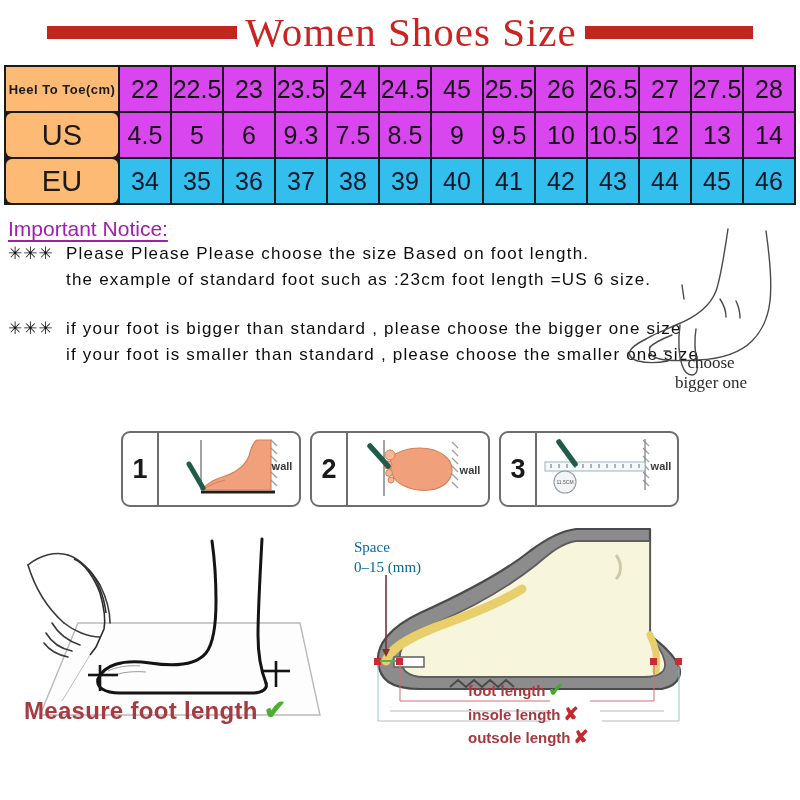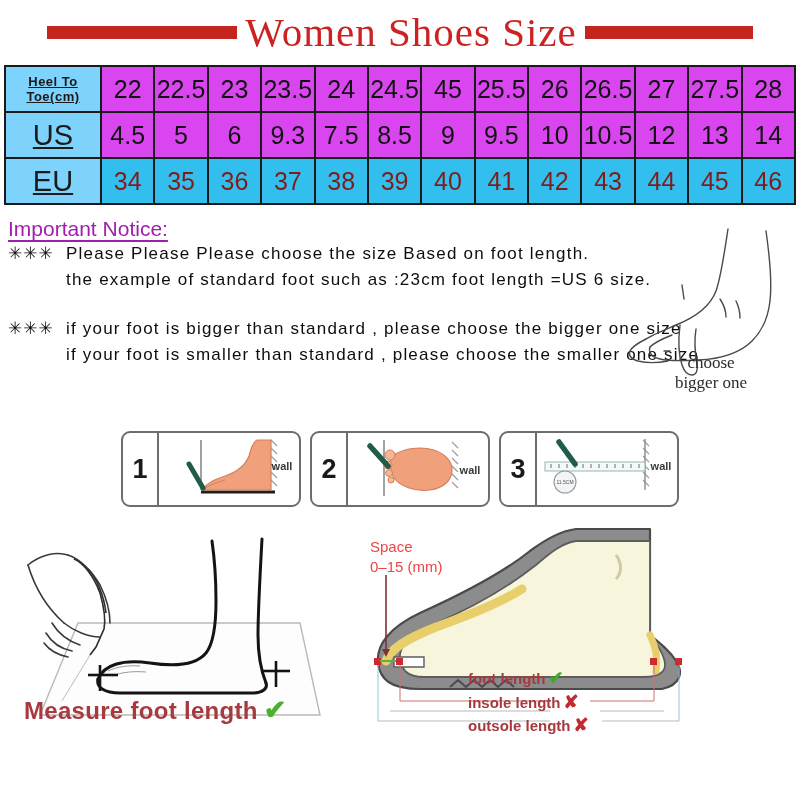--- a/index.html
+++ b/index.html
@@ -48,37 +48,36 @@
     background: #1a1a1a;
     table-layout: fixed;
   }
   #size-table td {
     text-align: center;
     vertical-align: middle;
     font-family: "Liberation Sans", sans-serif;
     padding: 0;
   }
   .row-label {
-    background: #7dd3fc;
+    background: #fdba74;
     color: #1a1a1a;
-    width: 94px;
+    width: 112px;
     height: 44px;
-    text-decoration: underline;
   }
   .row-label.small { font-size: 13px; font-weight: bold; letter-spacing: .5px; }
-  .row-label.big   { font-size: 29px; }
+  .row-label.big   { font-size: 29px; border-radius: 6px; }
   .cell-beige {
     background: #d946ef;
     color: #121212;
     font-size: 25px;
     height: 44px;
   }
   .cell-cyan {
     background: #33bfee;
-    color: #7f1d1d;
+    color: #0f172a;
     font-size: 25px;
     height: 44px;
   }
 
   
   #notice {
     position: relative;
     padding: 12px 0 0 8px;
     height: 222px;
     box-sizing: border-box;
@@ -176,31 +175,32 @@
     letter-spacing: .3px;
   }
   .check-green {
     color: #4caf32;
     font-size: 27px;
     font-weight: bold;
     margin-left: 6px;
   }
   #space-label {
     position: absolute;
-    left: 20px;
+    left: 4px;
     top: 22px;
     font-size: 15px;
-    color: #ef4444;
+    color: #0369a1;
     line-height: 1.35;
     white-space: nowrap;
+    font-family: Liberation Serif, serif;
   }
   #shoe-legend {
     position: absolute;
     left: 118px;
-    bottom: 12px;
+    bottom: 0;
     font-size: 15px;
     font-weight: bold;
     color: #a6393f;
     line-height: 1.32;
     white-space: nowrap;
   }
   .legend-row { display: block; }
   .mark-ok { color: #3faa2e; font-size: 18px; margin-left: 3px; }
   .mark-no { color: #c3292e; font-size: 18px; font-weight: bold; margin-left: 3px; }
 </style>

